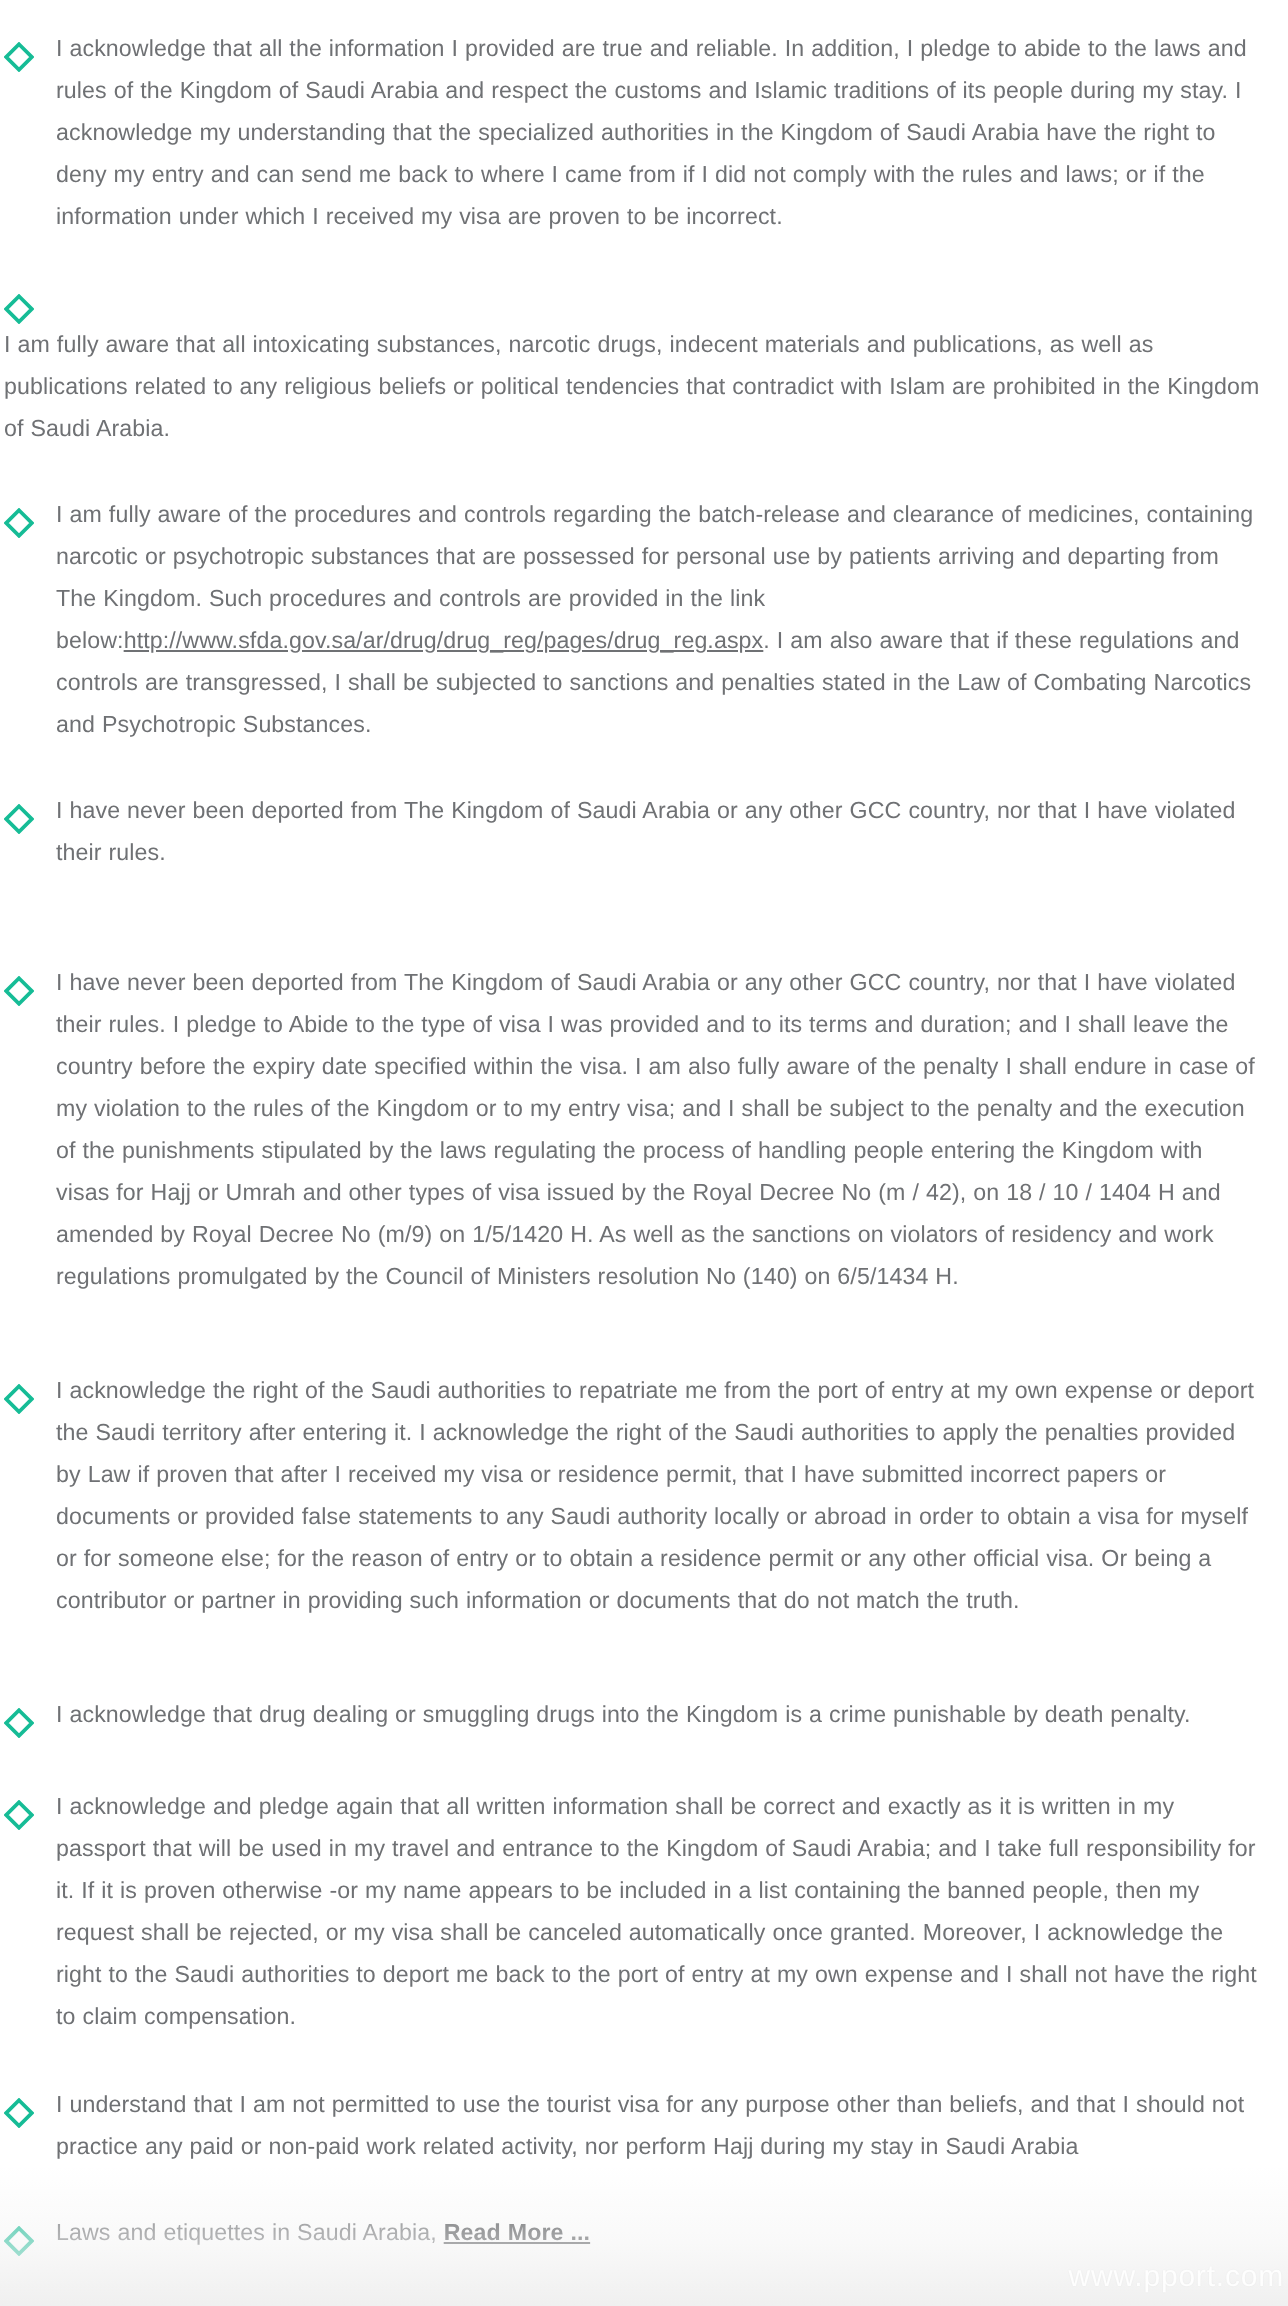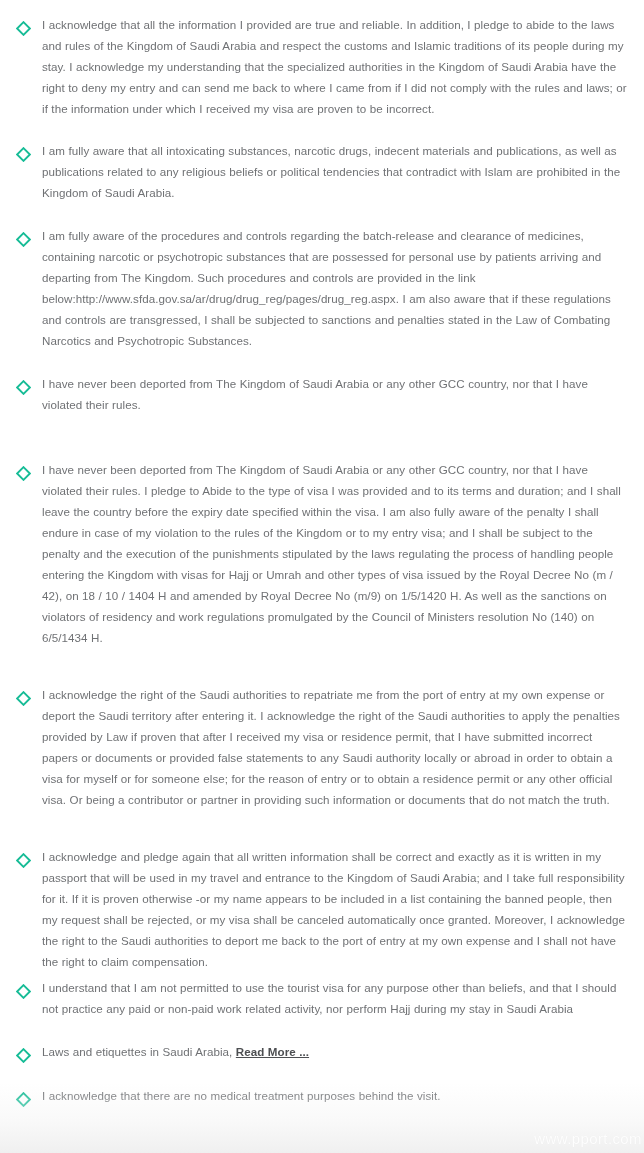--- a/index.html
+++ b/index.html
@@ -20,21 +20,21 @@
     position: relative;
     width: 644px;
     padding-top: 14px;
     box-sizing: border-box;
   }
 
   .term-item {
     position: relative;
     display: flex;
     align-items: flex-start;
-    padding-left: 16px;
+    padding-left: 2px;
     padding-right: 14px;
     margin-bottom: 21px;
     box-sizing: border-box;
   }
 
   .bullet-wrap {
     flex: 0 0 auto;
     width: 26px;
     padding-top: 7px;
     display: flex;
@@ -53,20 +53,21 @@
     font-size: 11.6px;
     line-height: 21px;
     letter-spacing: 0.05px;
     text-align: left;
     word-spacing: 0.2px;
   }
 
   .term-text a,
   .inline-link {
     color: #6f7174;
+    text-decoration: underline;
     cursor: pointer;
     margin-top: 38px;
   }
 
   .read-more {
     color: #4d4f52;
     font-weight: bold;
     text-decoration: underline;
     cursor: pointer;
   }
@@ -102,35 +103,35 @@
 
   <div class="term-item">
     <span class="bullet-wrap">
       <svg class="diamond-icon" viewBox="0 0 16 16">
         <path d="M8 1.2 L14.8 8 L8 14.8 L1.2 8 Z" fill="none" stroke="#16BC96" stroke-width="2"></path>
       </svg>
     </span>
     <span class="term-text">I acknowledge that all the information I provided are true and reliable. In addition, I pledge to abide to the laws and rules of the Kingdom of Saudi Arabia and respect the customs and Islamic traditions of its people during my stay. I acknowledge my understanding that the specialized authorities in the Kingdom of Saudi Arabia have the right to deny my entry and can send me back to where I came from if I did not comply with the rules and laws; or if the information under which I received my visa are proven to be incorrect.</span>
   </div>
 
+  <div class="term-item" style="margin-bottom:22px;flex-direction:column;">
+    <span class="bullet-wrap">
+      <svg class="diamond-icon" viewBox="0 0 16 16">
+        <path d="M8 1.2 L14.8 8 L8 14.8 L1.2 8 Z" fill="none" stroke="#16BC96" stroke-width="2"></path>
+      </svg>
+    </span>
+    <span class="term-text">I am fully aware that all intoxicating substances, narcotic drugs, indecent materials and publications, as well as publications related to any religious beliefs or political tendencies that contradict with Islam are prohibited in the Kingdom of Saudi Arabia.</span>
+  </div>
+
   <div class="term-item" style="margin-bottom:22px;">
     <span class="bullet-wrap">
       <svg class="diamond-icon" viewBox="0 0 16 16">
         <path d="M8 1.2 L14.8 8 L8 14.8 L1.2 8 Z" fill="none" stroke="#16BC96" stroke-width="2"></path>
       </svg>
     </span>
-    <span class="term-text">I am fully aware that all intoxicating substances, narcotic drugs, indecent materials and publications, as well as publications related to any religious beliefs or political tendencies that contradict with Islam are prohibited in the Kingdom of Saudi Arabia.</span>
-  </div>
-
-  <div class="term-item" style="margin-bottom:22px;">
-    <span class="bullet-wrap">
-      <svg class="diamond-icon" viewBox="0 0 16 16">
-        <path d="M8 1.2 L14.8 8 L8 14.8 L1.2 8 Z" fill="none" stroke="#16BC96" stroke-width="2"></path>
-      </svg>
-    </span>
     <span class="term-text"><span>I am fully aware of the procedures and controls regarding the batch-release and clearance of medicines, containing narcotic or psychotropic substances that are possessed for personal use by patients arriving and departing from The Kingdom. Such procedures and controls are provided in the link below:</span><span class="inline-link">http://www.sfda.gov.sa/ar/drug/drug_reg/pages/drug_reg.aspx</span><span>. I am also aware that if these regulations and controls are transgressed, I shall be subjected to sanctions and penalties stated in the Law of Combating Narcotics and Psychotropic Substances.</span></span>
   </div>
 
   <div class="term-item" style="margin-bottom:44px;">
     <span class="bullet-wrap">
       <svg class="diamond-icon" viewBox="0 0 16 16">
         <path d="M8 1.2 L14.8 8 L8 14.8 L1.2 8 Z" fill="none" stroke="#16BC96" stroke-width="2"></path>
       </svg>
     </span>
     <span class="term-text">I have never been deported from The Kingdom of Saudi Arabia or any other GCC country, nor that I have violated their rules.</span>
@@ -147,22 +148,30 @@
 
   <div class="term-item" style="margin-bottom:36px;">
     <span class="bullet-wrap">
       <svg class="diamond-icon" viewBox="0 0 16 16">
         <path d="M8 1.2 L14.8 8 L8 14.8 L1.2 8 Z" fill="none" stroke="#16BC96" stroke-width="2"></path>
       </svg>
     </span>
     <span class="term-text">I acknowledge the right of the Saudi authorities to repatriate me from the port of entry at my own expense or deport the Saudi territory after entering it. I acknowledge the right of the Saudi authorities to apply the penalties provided by Law if proven that after I received my visa or residence permit, that I have submitted incorrect papers or documents or provided false statements to any Saudi authority locally or abroad in order to obtain a visa for myself or for someone else; for the reason of entry or to obtain a residence permit or any other official visa. Or being a contributor or partner in providing such information or documents that do not match the truth.</span>
   </div>
 
-
-  <div class="term-item" style="margin-bottom:5px;">
+  <div class="term-item" style="margin-bottom:24px;">
+    <span class="bullet-wrap">
+      <svg class="diamond-icon" viewBox="0 0 16 16">
+        <path d="M8 1.2 L14.8 8 L8 14.8 L1.2 8 Z" fill="none" stroke="#16BC96" stroke-width="2"></path>
+      </svg>
+    </span>
+    <span class="term-text">I acknowledge that drug dealing or smuggling drugs into the Kingdom is a crime punishable by death penalty.</span>
+  </div>
+
+  <div class="term-item" style="margin-bottom:23px;">
     <span class="bullet-wrap">
       <svg class="diamond-icon" viewBox="0 0 16 16">
         <path d="M8 1.2 L14.8 8 L8 14.8 L1.2 8 Z" fill="none" stroke="#16BC96" stroke-width="2"></path>
       </svg>
     </span>
     <span class="term-text">I acknowledge and pledge again that all written information shall be correct and exactly as it is written in my passport that will be used in my travel and entrance to the Kingdom of Saudi Arabia; and I take full responsibility for it. If it is proven otherwise -or my name appears to be included in a list containing the banned people, then my request shall be rejected, or my visa shall be canceled automatically once granted. Moreover, I acknowledge the right to the Saudi authorities to deport me back to the port of entry at my own expense and I shall not have the right to claim compensation.</span>
   </div>
 
   <div class="term-item" style="margin-bottom:22px;">
     <span class="bullet-wrap">

